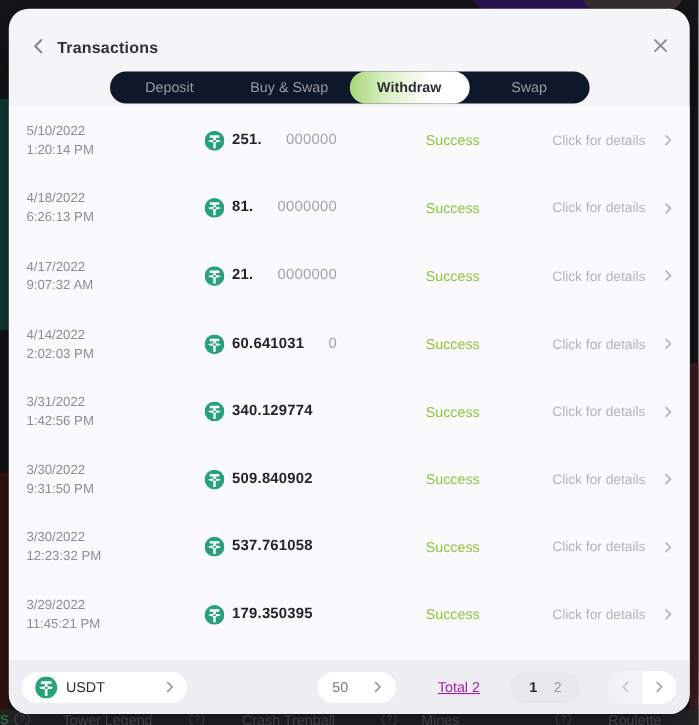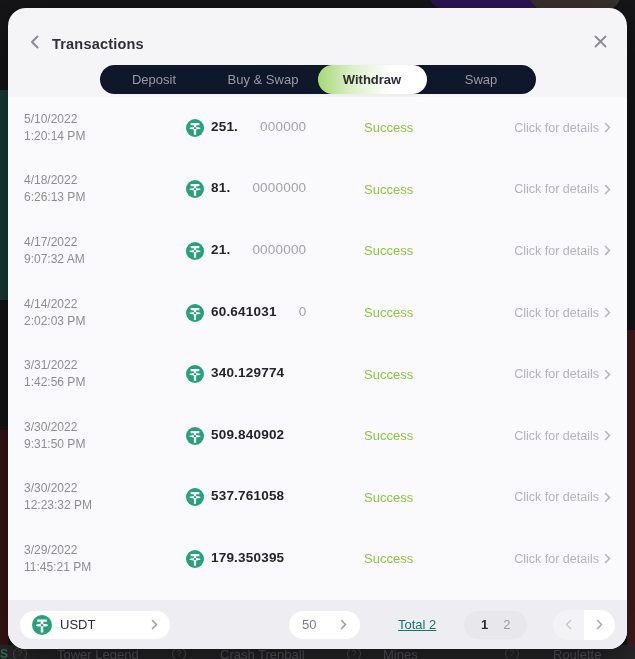--- a/index.html
+++ b/index.html
@@ -42,36 +42,36 @@
 
   
   .list { position:absolute; top:89px; left:0; right:0; bottom:49px; background:#fafafc; }
   .row { display:grid; grid-template-columns:162px 178px 138px 1fr;
     align-items:center; height:61.6px; padding:0 16px; }
   .cell-date { font-size:12px; color:#8c8c96; line-height:17px; }
   .cell-amount { display:flex; }
   .tether-icon { width:18px; height:18px; margin-right:7px; flex:0 0 auto; }
   .amt-bold { font-size:13.5px; font-weight:bold; color:#23232b; letter-spacing:.2px; }
   .amt-faded { font-size:13.5px; color:#a2a2ab; letter-spacing:.2px;margin-left:22px; }
-  .cell-status { font-size:13px; color:#8cc63e; font-weight:500; }
-  .cell-details { display:flex; align-items:center; justify-content:flex-end;
+  .cell-status { font-size:13px; color:#8cc63e; font-weight:500;margin-left:23px; }
+  .cell-details { display:flex; align-items:center; justify-content:space-between;
     font-size:12.5px; color:#b3b3bc; cursor:pointer; }
   .cell-details svg { margin-left:5px; }
 
   
   .mfooter { position:absolute; left:0; right:0; bottom:0; height:49px; background:#eeeef2;
     display:flex; align-items:center; padding:0 12px; }
   .pill { background:#fff; border-radius:15px; height:28px; display:flex; align-items:center; cursor:pointer; }
   .currency-pill { width:150px; padding:0 12px; }
   .currency-pill .tether-icon { width:20px; height:20px; margin-right:8px; }
   .currency-label { font-size:13px; color:#2d2d35; font-weight:500; }
   .currency-pill svg.chev { margin-left:auto; }
   .size-pill { width:71px; margin-left:119px; padding:0 13px; justify-content:space-between; }
   .size-label { font-size:13px; color:#7b7b85; }
-  .total-label { margin-left:38px; font-size:13px; color:#0f766e;text-decoration:underline; }
+  .total-label { margin-left:38px; font-size:13px; color:#a21caf;text-decoration:underline; }
   .page-pill { margin-left:28px; width:63px; height:28px; background:#e7e7ec; border-radius:14px;
     display:flex; align-items:center; justify-content:center; gap:15px; }
   .page-num { font-size:13px; color:#9b9ba4; cursor:pointer; }
   .page-num.current { color:#2b2b33; font-weight:bold; }
   .nav-group { margin-left:auto; width:62px; height:30px; border-radius:15px; overflow:hidden;
     display:flex; }
   .nav-btn { width:31px; height:30px; display:flex; align-items:center; justify-content:center; cursor:pointer; }
   .nav-prev { background:#f3f3f6; }
   .nav-next { background:#ffffff; }
 </style>

